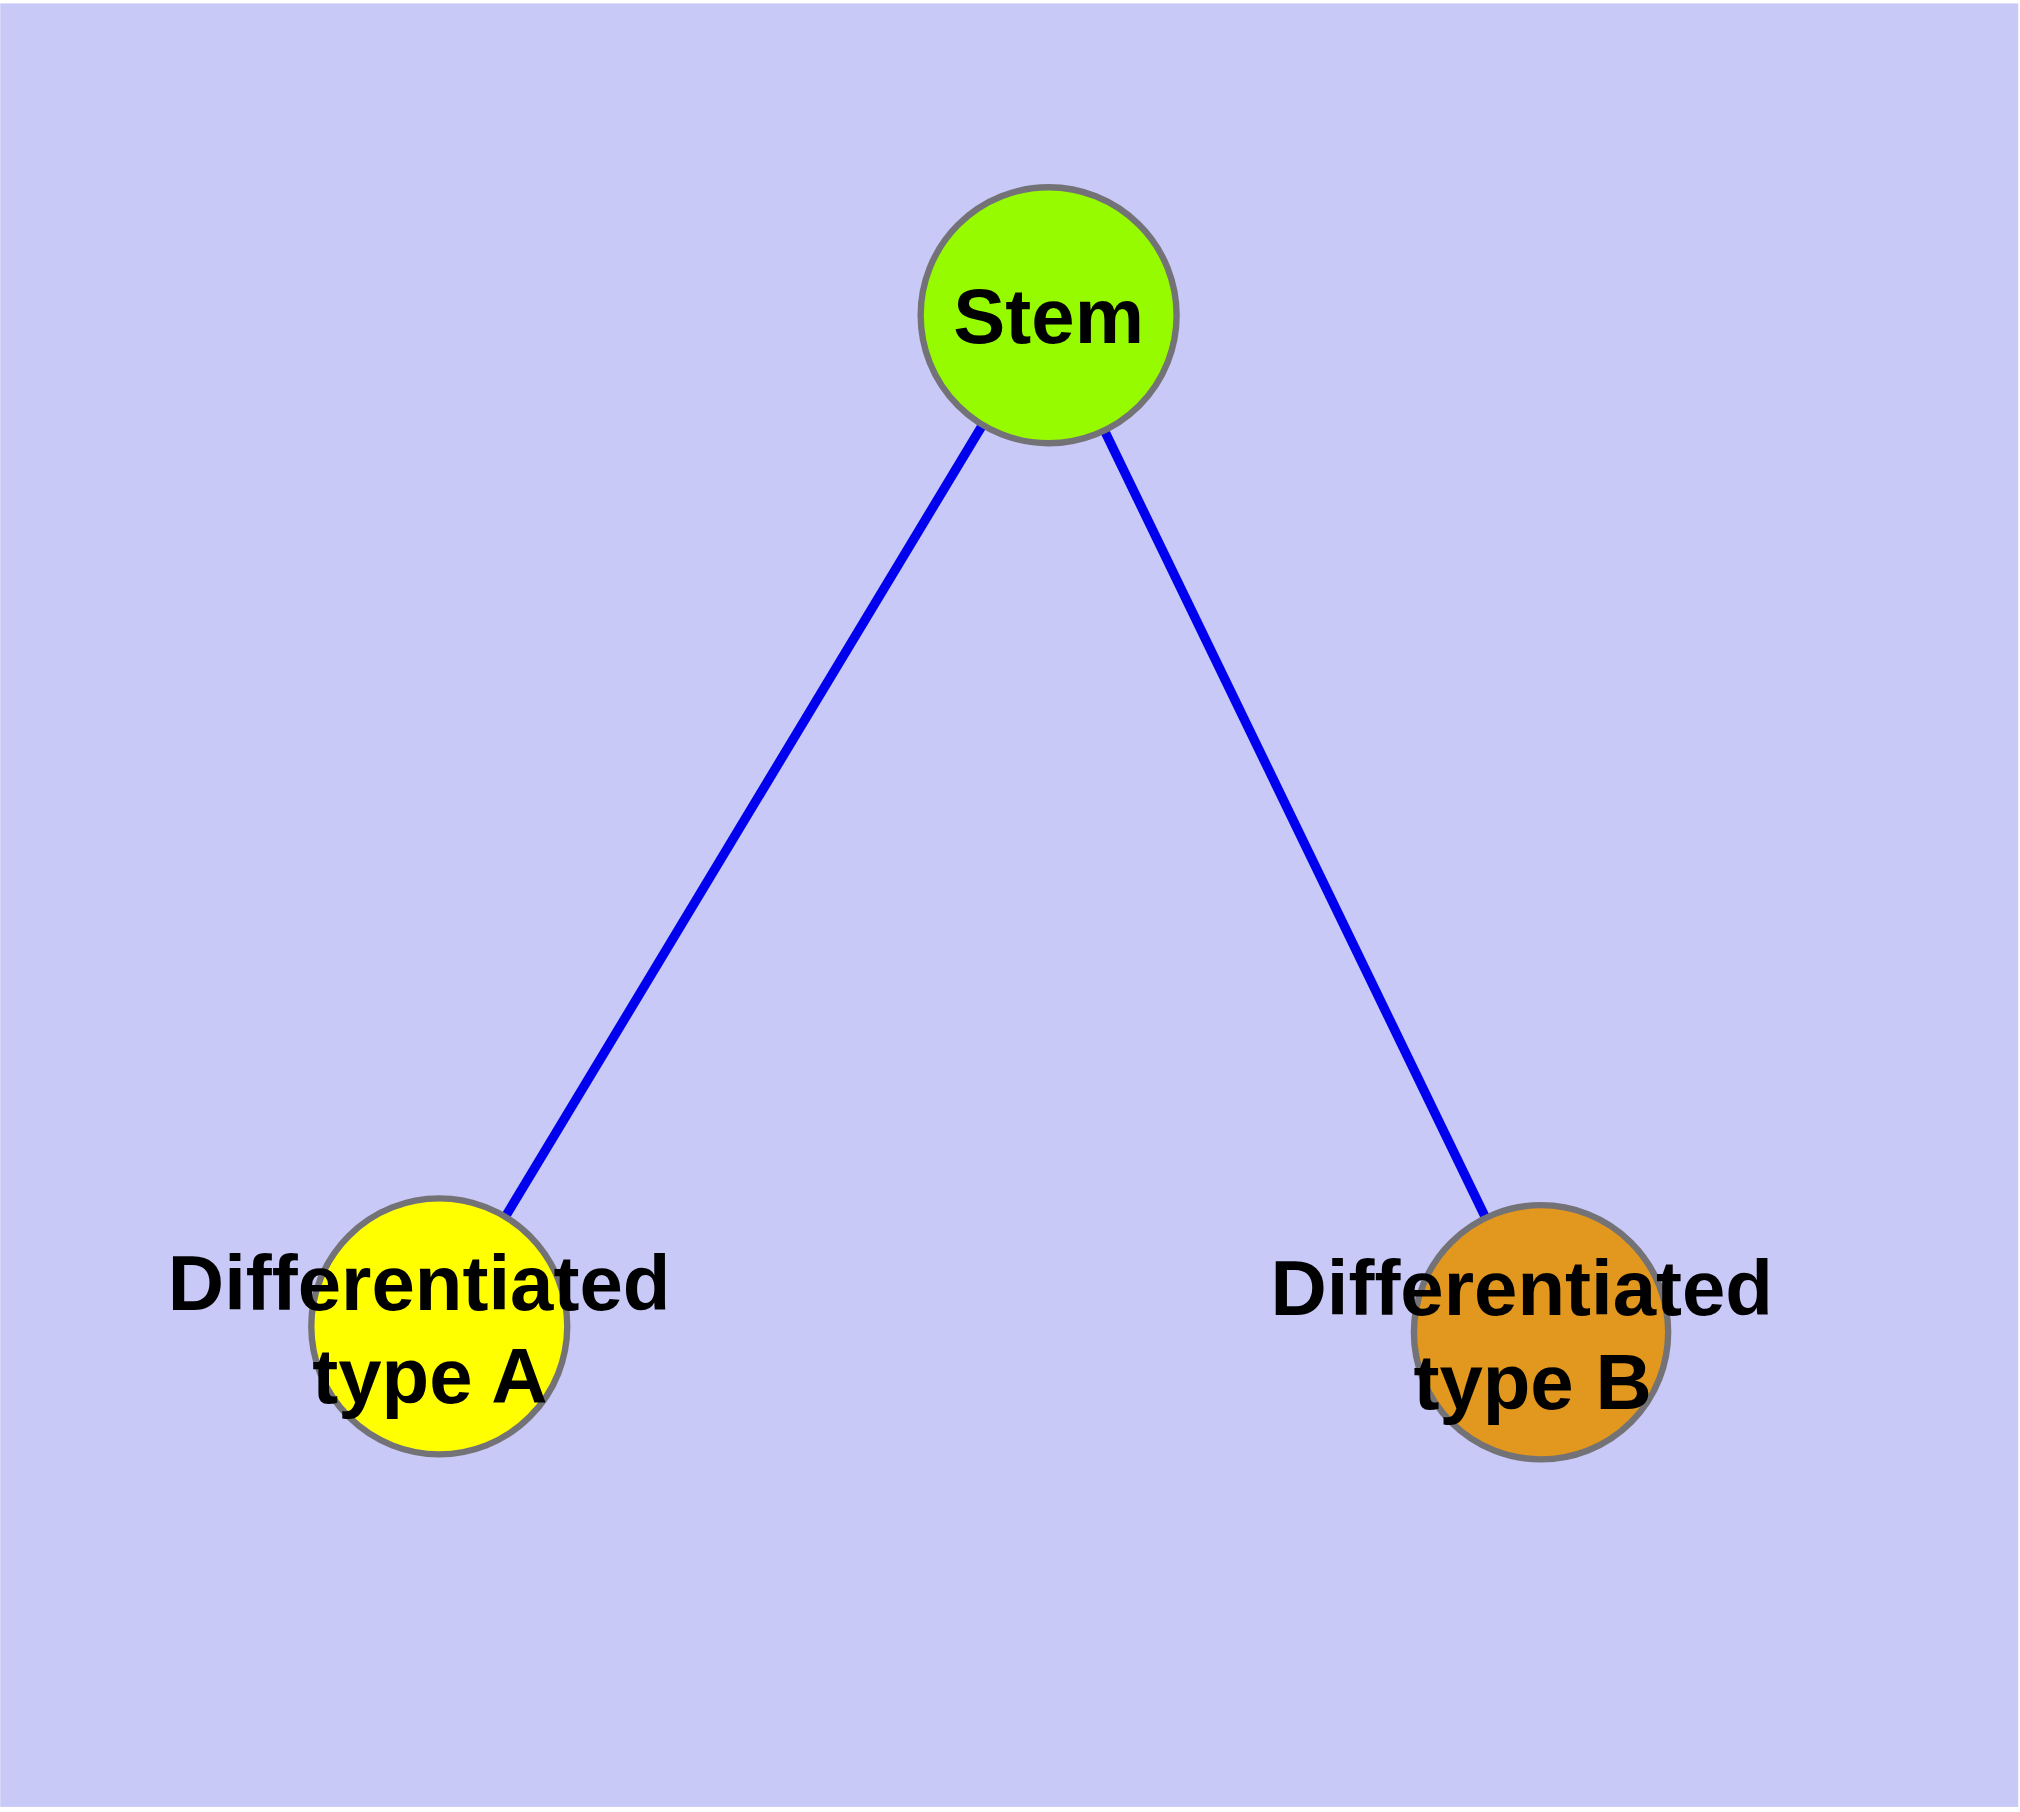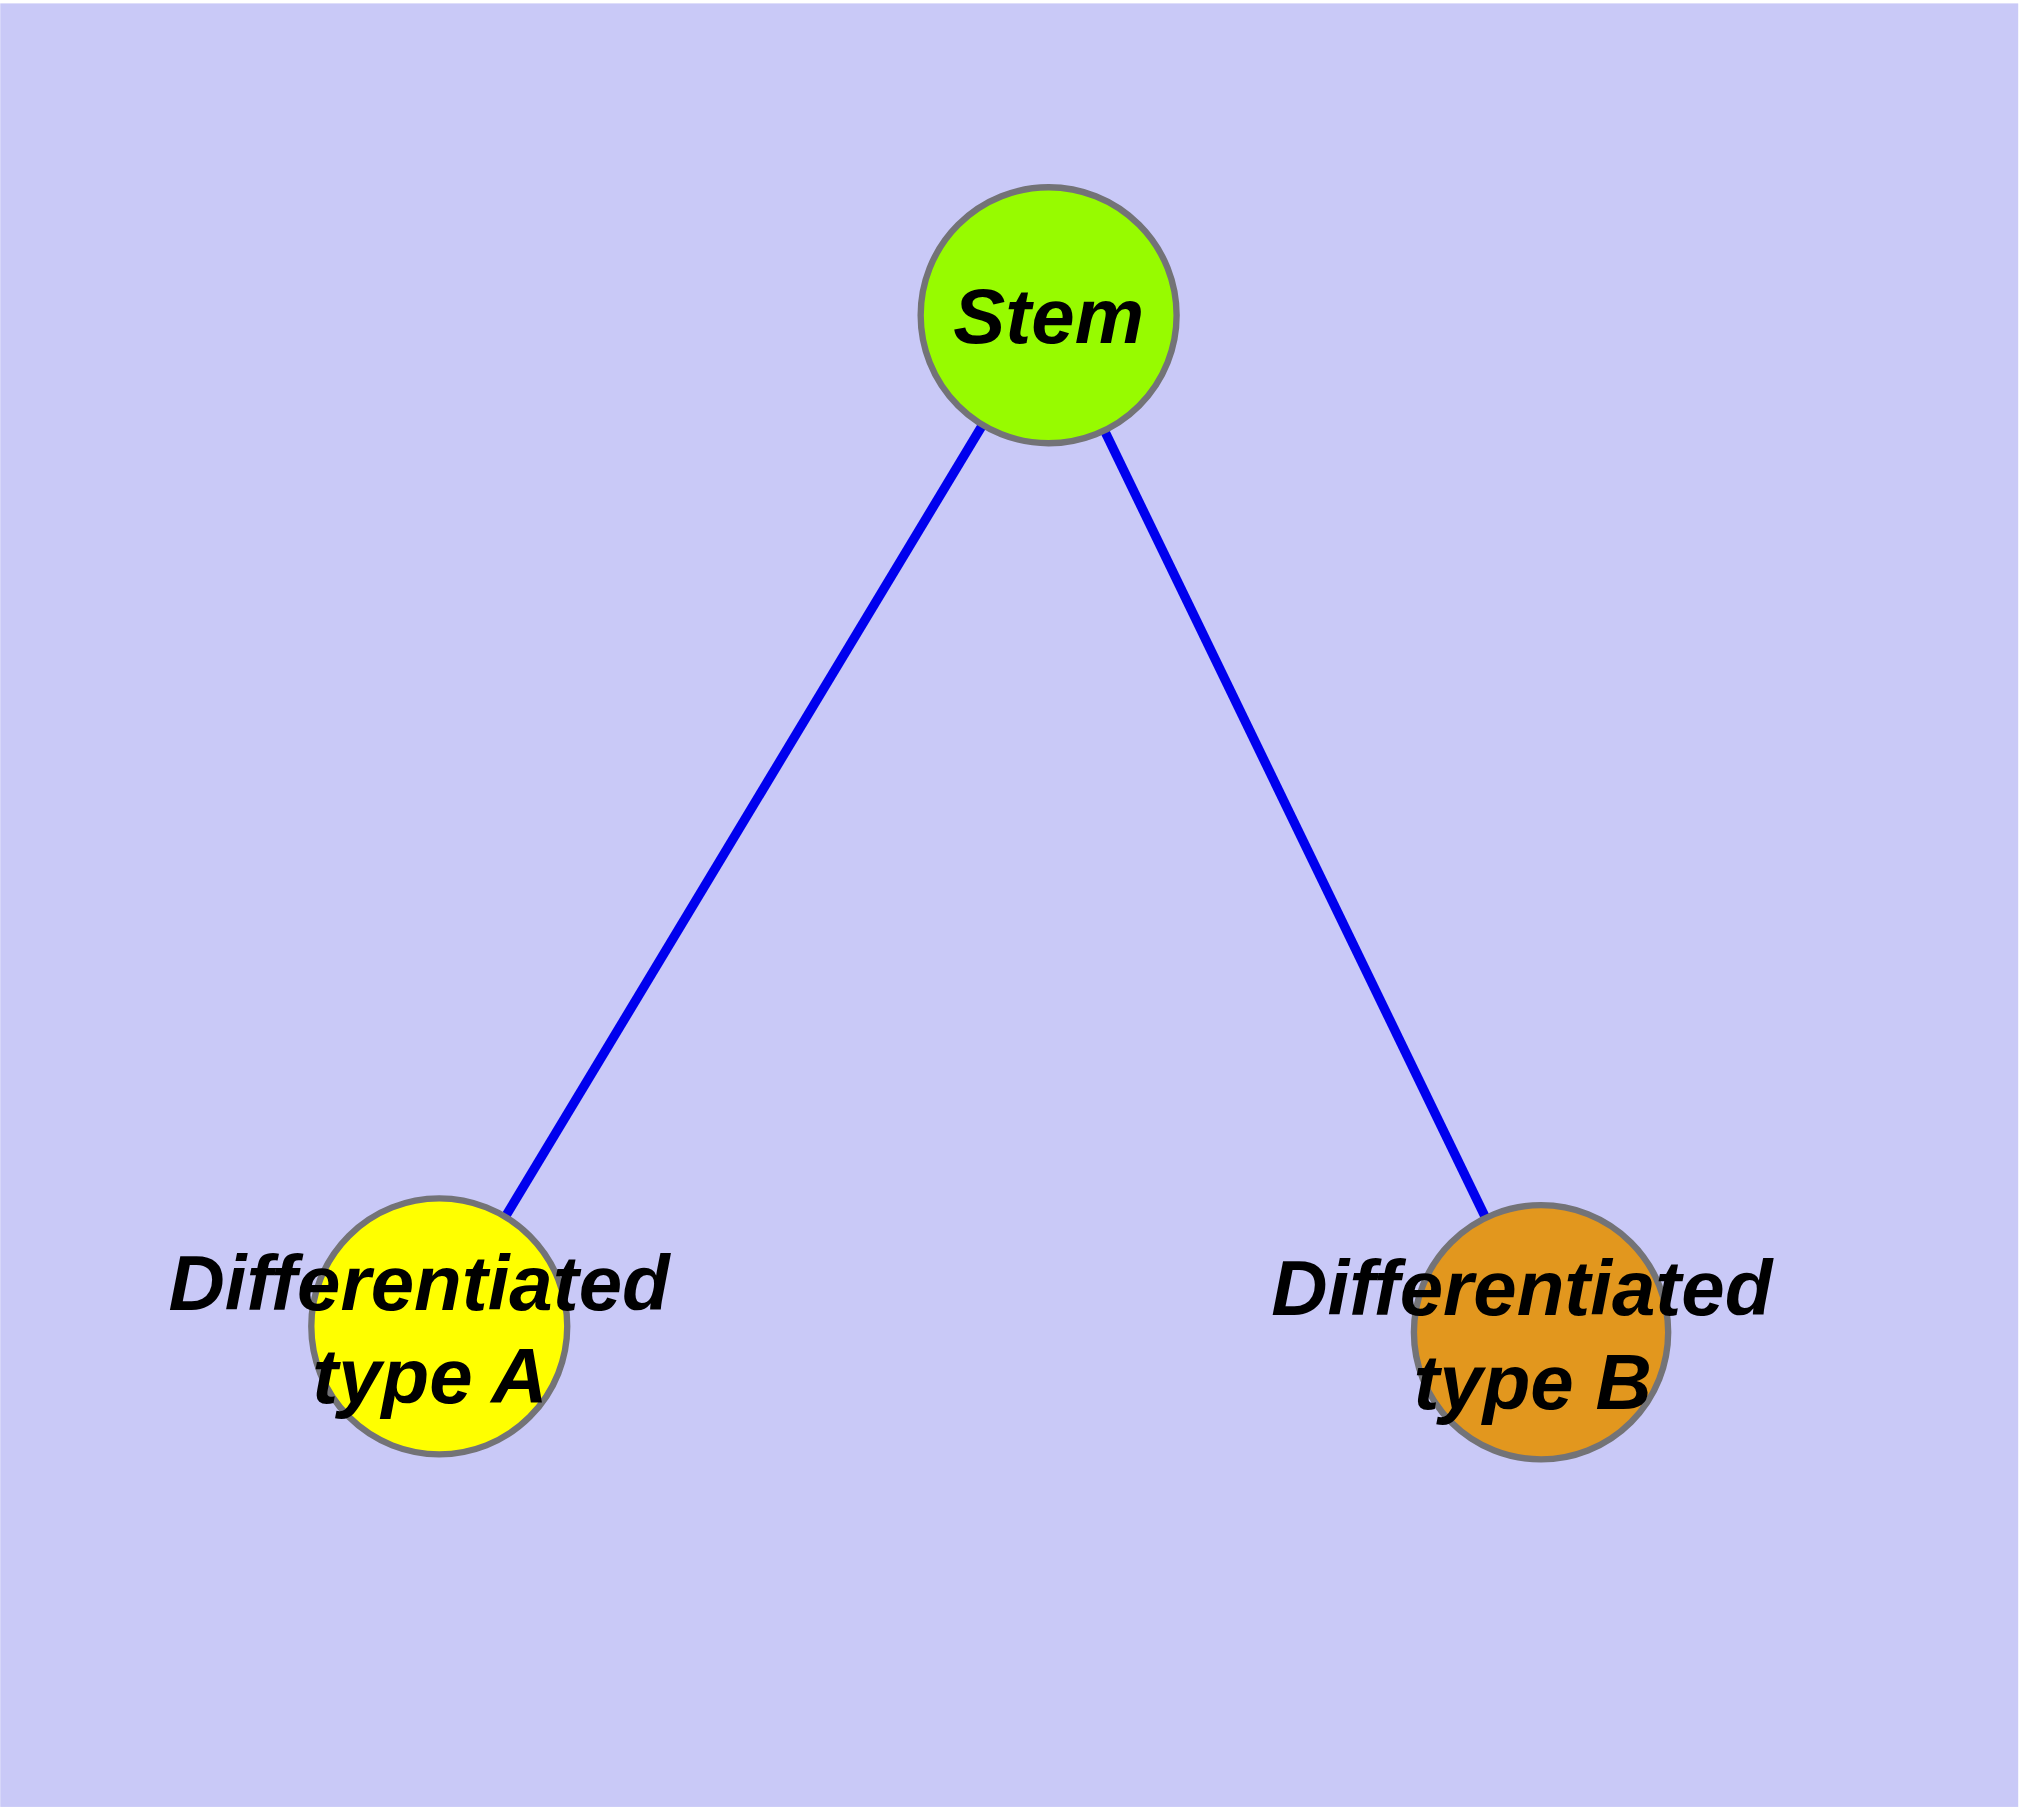--- a/index.html
+++ b/index.html
@@ -8,21 +8,20 @@
     background: #ffffff;
     width: 2021px;
     height: 1812px;
     overflow: hidden;
     font-family: "Liberation Sans", sans-serif;
   }
   .canvas-wrap {
     position: relative;
     width: 2021px;
     height: 1360px;
-    font-style: italic;
   }
   svg.graph {
     display: block;
     width: 2021px;
     height: 1812px;
   }
   .node-label {
     font-family: "Liberation Sans", "DejaVu Sans", sans-serif;
     font-weight: bold;
     font-size: 92px;

